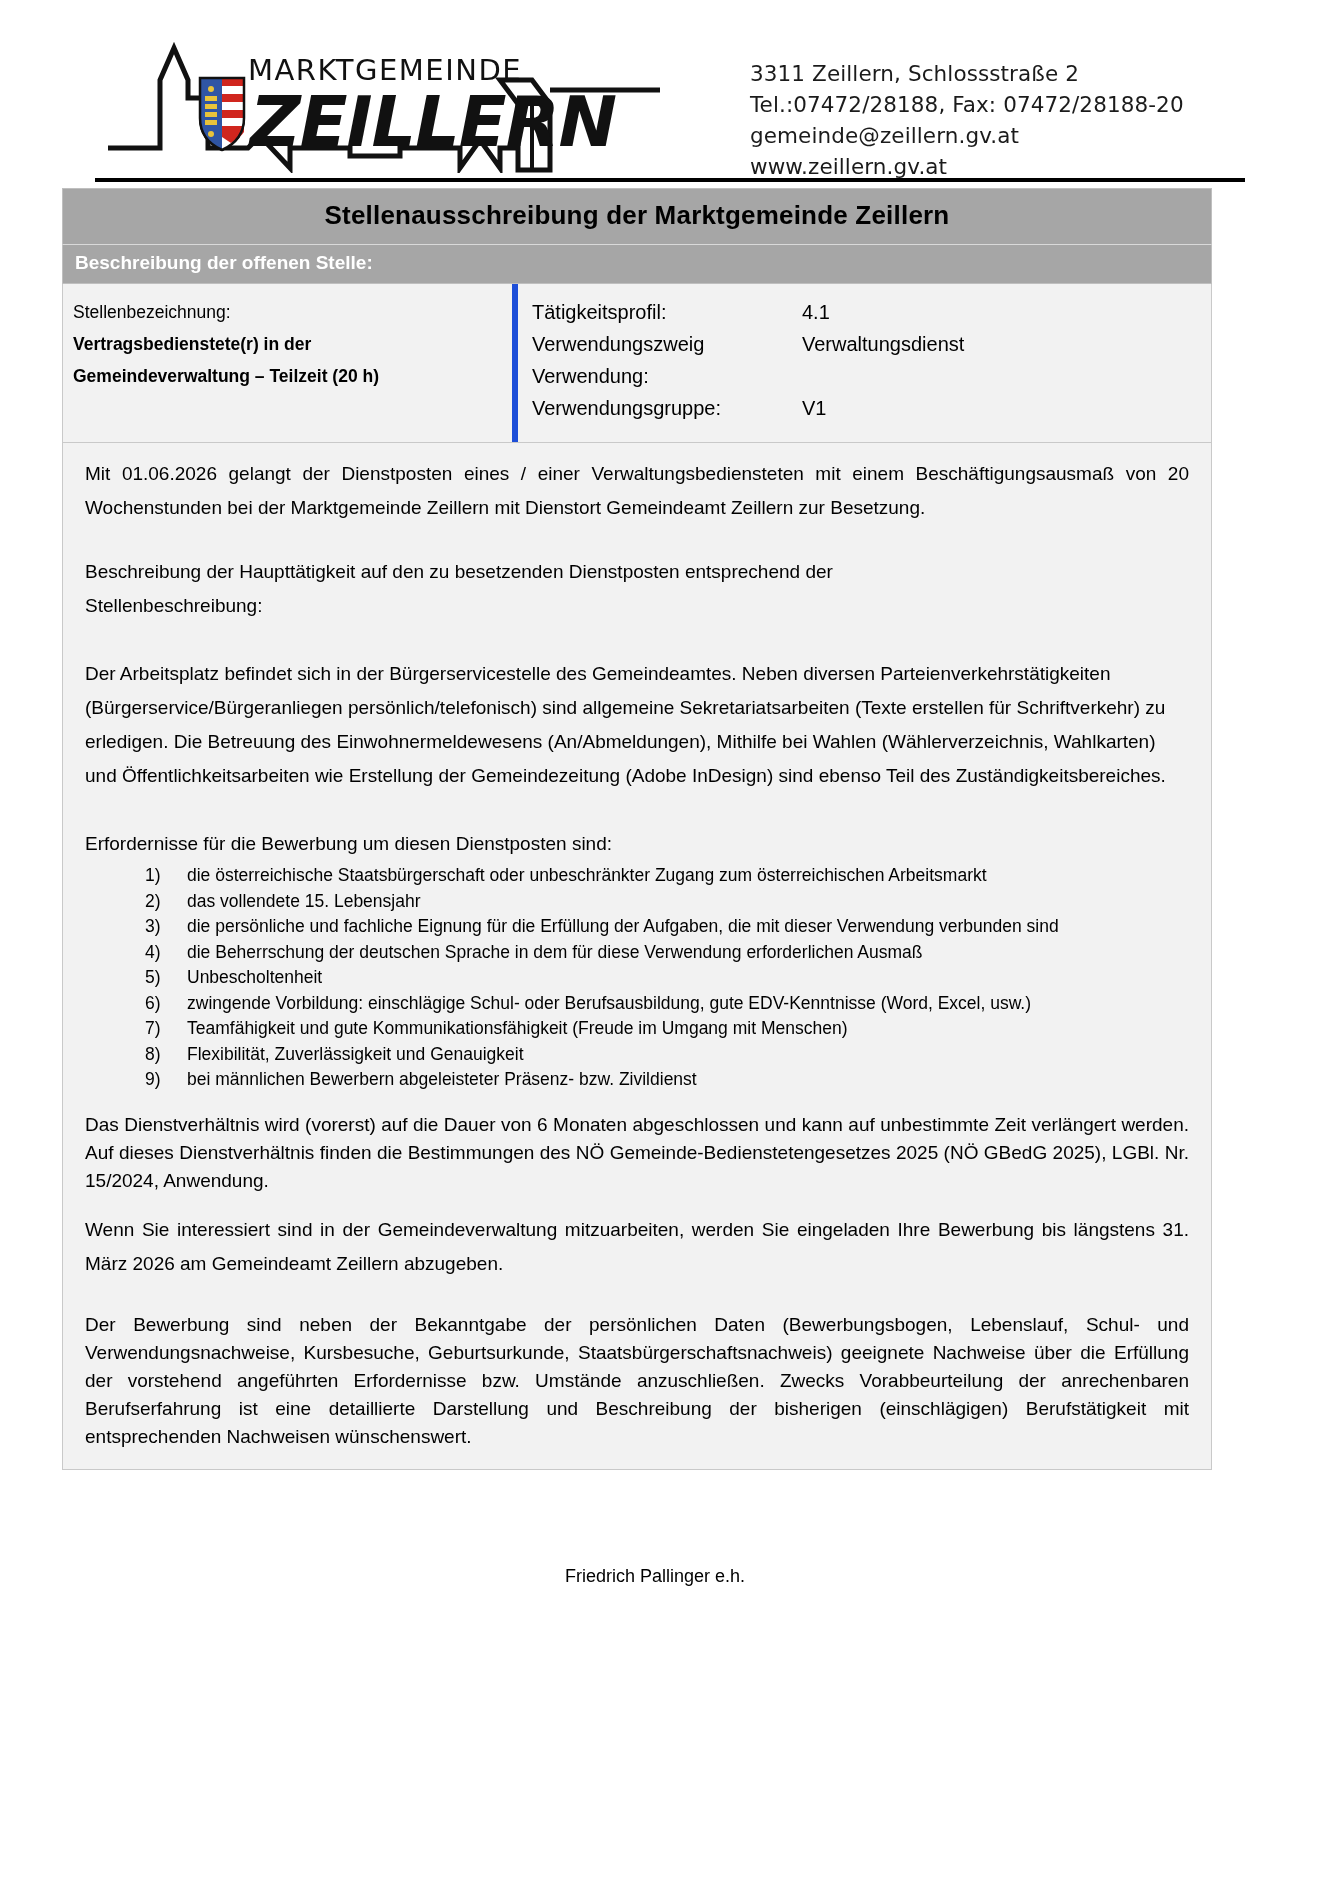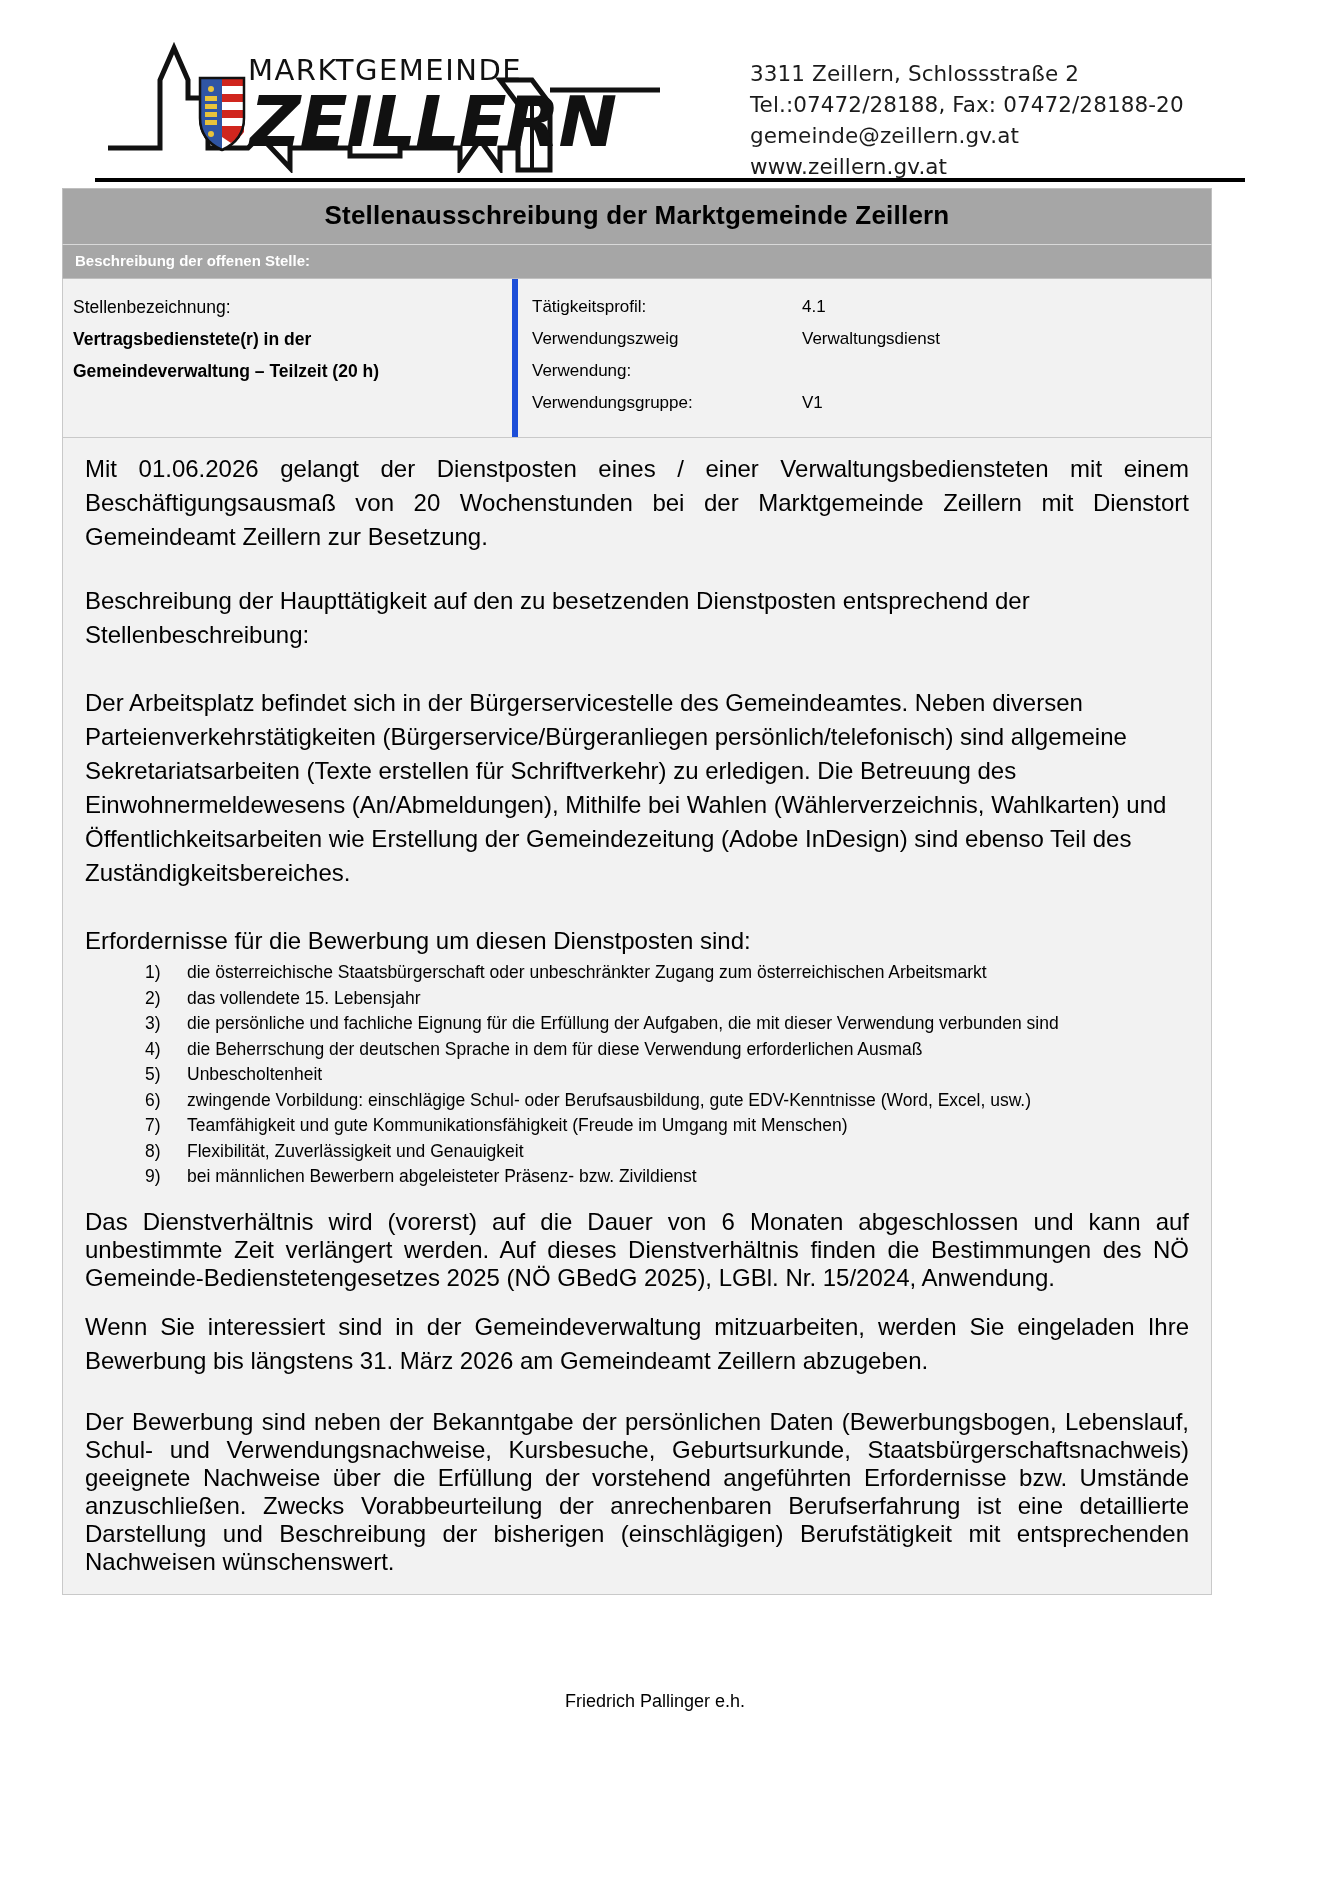--- a/index.html
+++ b/index.html
@@ -81,21 +81,21 @@
     padding: 11px 0 13px 0;
     letter-spacing: 0.2px;
   }
 
   .subtitle-bar {
     background: #a6a6a6;
     border: 1px solid #bfbfbf;
     border-top: 1px solid #d9d9d9;
     color: #ffffff;
     font-weight: bold;
-    font-size: 15px;
+    font-size: 19px;
     padding: 7px 0 9px 12px;
   }
 
   
   .info-table {
     display: flex;
     border: 1px solid #c9c9c9;
     border-top: none;
     background: #f2f2f2;
   }
@@ -111,35 +111,35 @@
     padding: 12px 0 18px 14px;
   }
   .info-line {
     font-size: 17.5px;
     line-height: 32px;
     color: #000;
   }
   .info-line.bold { font-weight: bold; }
   .kv {
     display: flex;
-    font-size: 17px;
+    font-size: 20px;
     line-height: 32px;
   }
   .kv .k { width: 270px; }
   .kv .v { flex: 1; }
 
   
   .body-box {
     border: 1px solid #c9c9c9;
     border-top: none;
     background: #f2f2f2;
     padding: 14px 22px 18px 22px;
   }
   .p {
-    font-size: 24px;
+    font-size: 19px;
     line-height: 34px;
     color: #000;
     margin: 0 0 0 0;
   }
   .p.just { text-align: justify; }
   .p.tight { line-height: 28px; }
   .spacer-sm { height: 18px; }
   .spacer-md { height: 30px; }
   .spacer-lg { height: 34px; }
 

